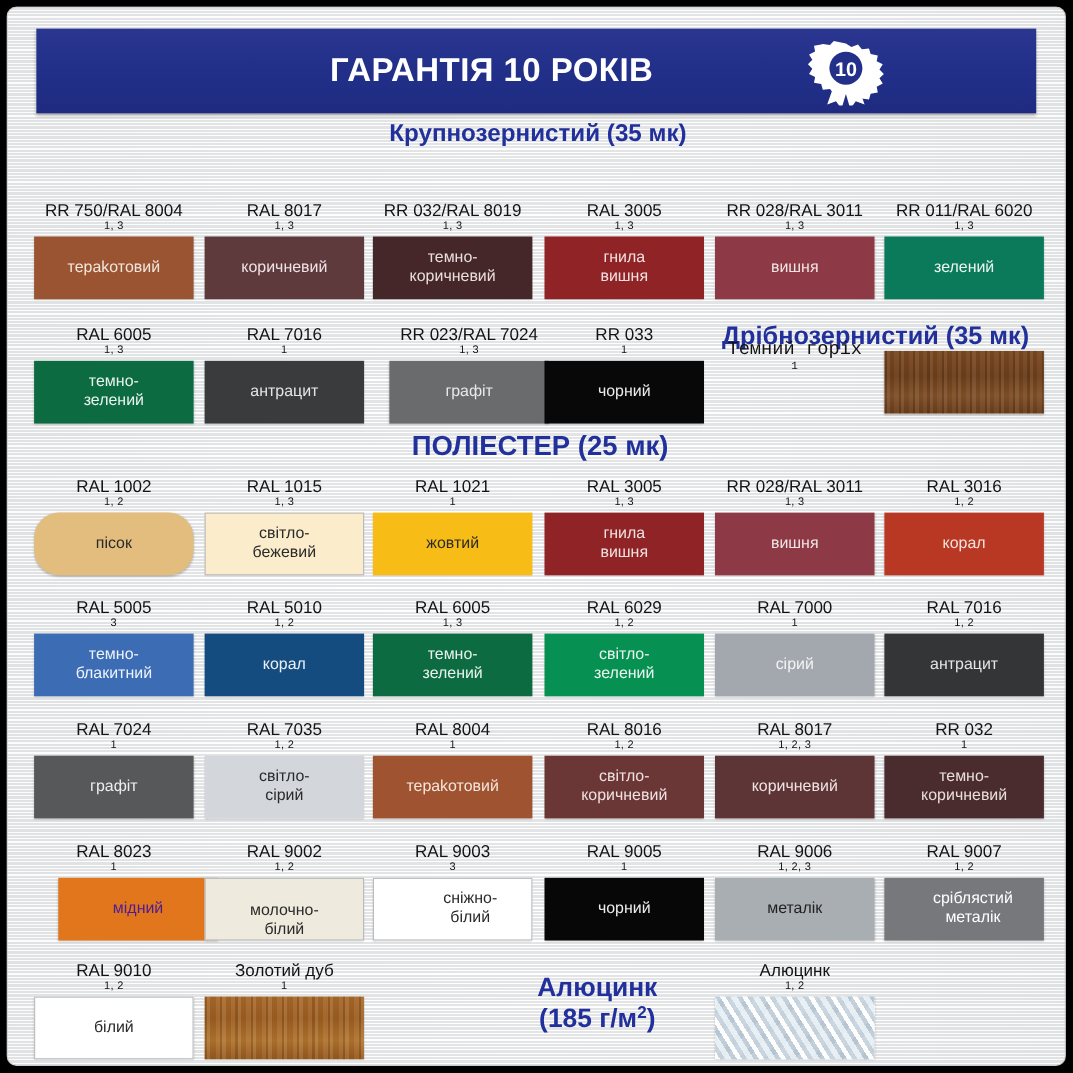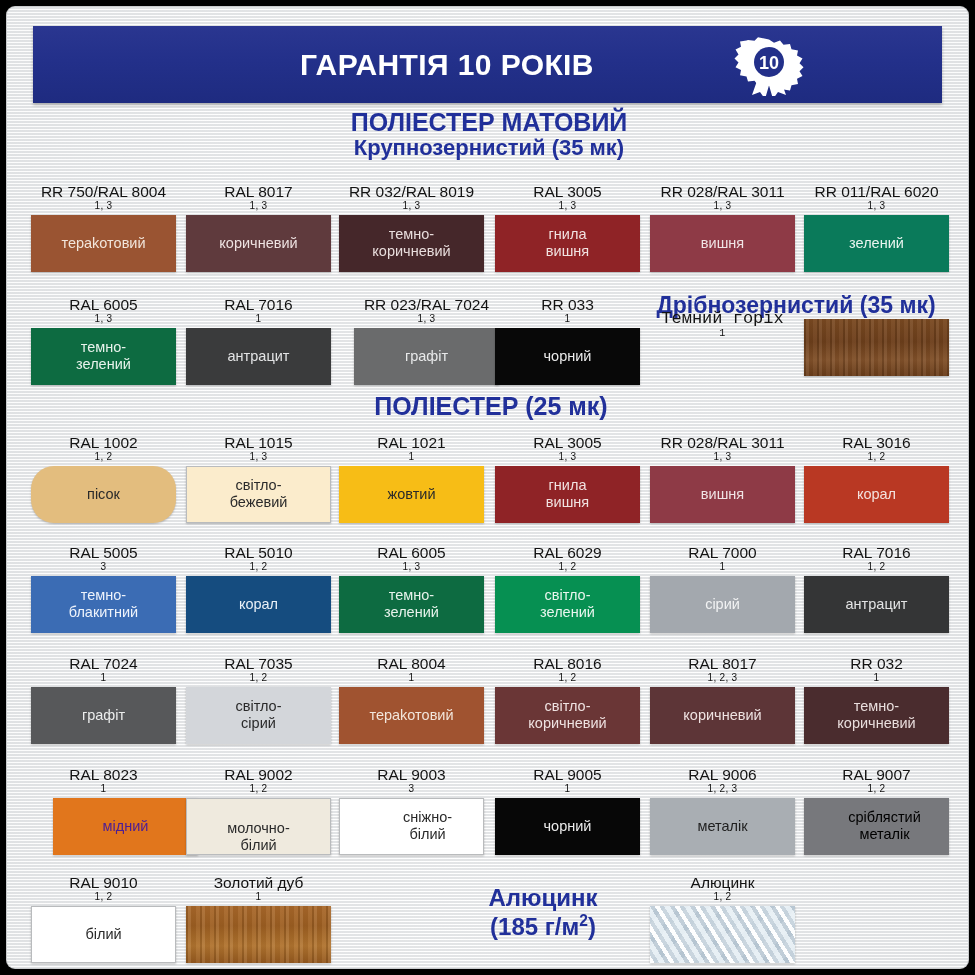--- a/index.html
+++ b/index.html
@@ -99,21 +99,20 @@
           <path d="M35 44 l-6 17 8-3 5 7 5-17z"></path>
           <path d="M57 44 l6 17-8-3-5 7-5-17z"></path>
         </g>
         <circle cx="46" cy="28" r="15" fill="#23308a"></circle>
         <text x="46" y="35" text-anchor="middle" fill="#ffffff" font-family="Liberation Sans, sans-serif" font-size="18" font-weight="bold">10</text>
       </svg>
     </div>
   </div>
 
   <div class="sec-head" id="sec1">
-    <span>ПОЛІЕСТЕР МАТОВИЙ</span>
     <span class="sub">Крупнозернистий (35 мк)</span>
   </div>
 
   <div class="sec-head" id="sec-fine">
     <span>Дрібнозернистий (35 мк)</span>
   </div>
 
   <div class="sec-head" id="sec2">
     <span>ПОЛІЕСТЕР (25 мк)</span>
   </div>
@@ -325,21 +324,21 @@
         </div>
       </div>
       <div class="cell" style="left: 644px; top: 761px;">
         <div class="cap">RAL 9006<span class="note">1, 2, 3</span></div>
         <div class="chip" style="background: rgb(169, 174, 179); color: rgb(31, 31, 31);">
           <span>металік</span>
         </div>
       </div>
       <div class="cell" style="left: 798px; top: 761px;">
         <div class="cap">RAL 9007<span class="note">1, 2</span></div>
-        <div class="chip" style="background: rgb(119, 120, 124); color: #000000; padding-left: 16px;">
+        <div class="chip" style="background: rgb(119, 120, 124); color: #ffffff; padding-left: 16px;">
           <span>сріблястий<br>металік</span>
         </div>
       </div>
       <div class="cell" style="left: 25px; top: 869px;">
         <div class="cap">RAL 9010<span class="note">1, 2</span></div>
         <div class="chip outline" style="background: rgb(255, 255, 255); color: rgb(42, 42, 42);">
           <span>білий</span>
         </div>
       </div>
       <div class="cell" style="left: 180px; top: 869px;">

